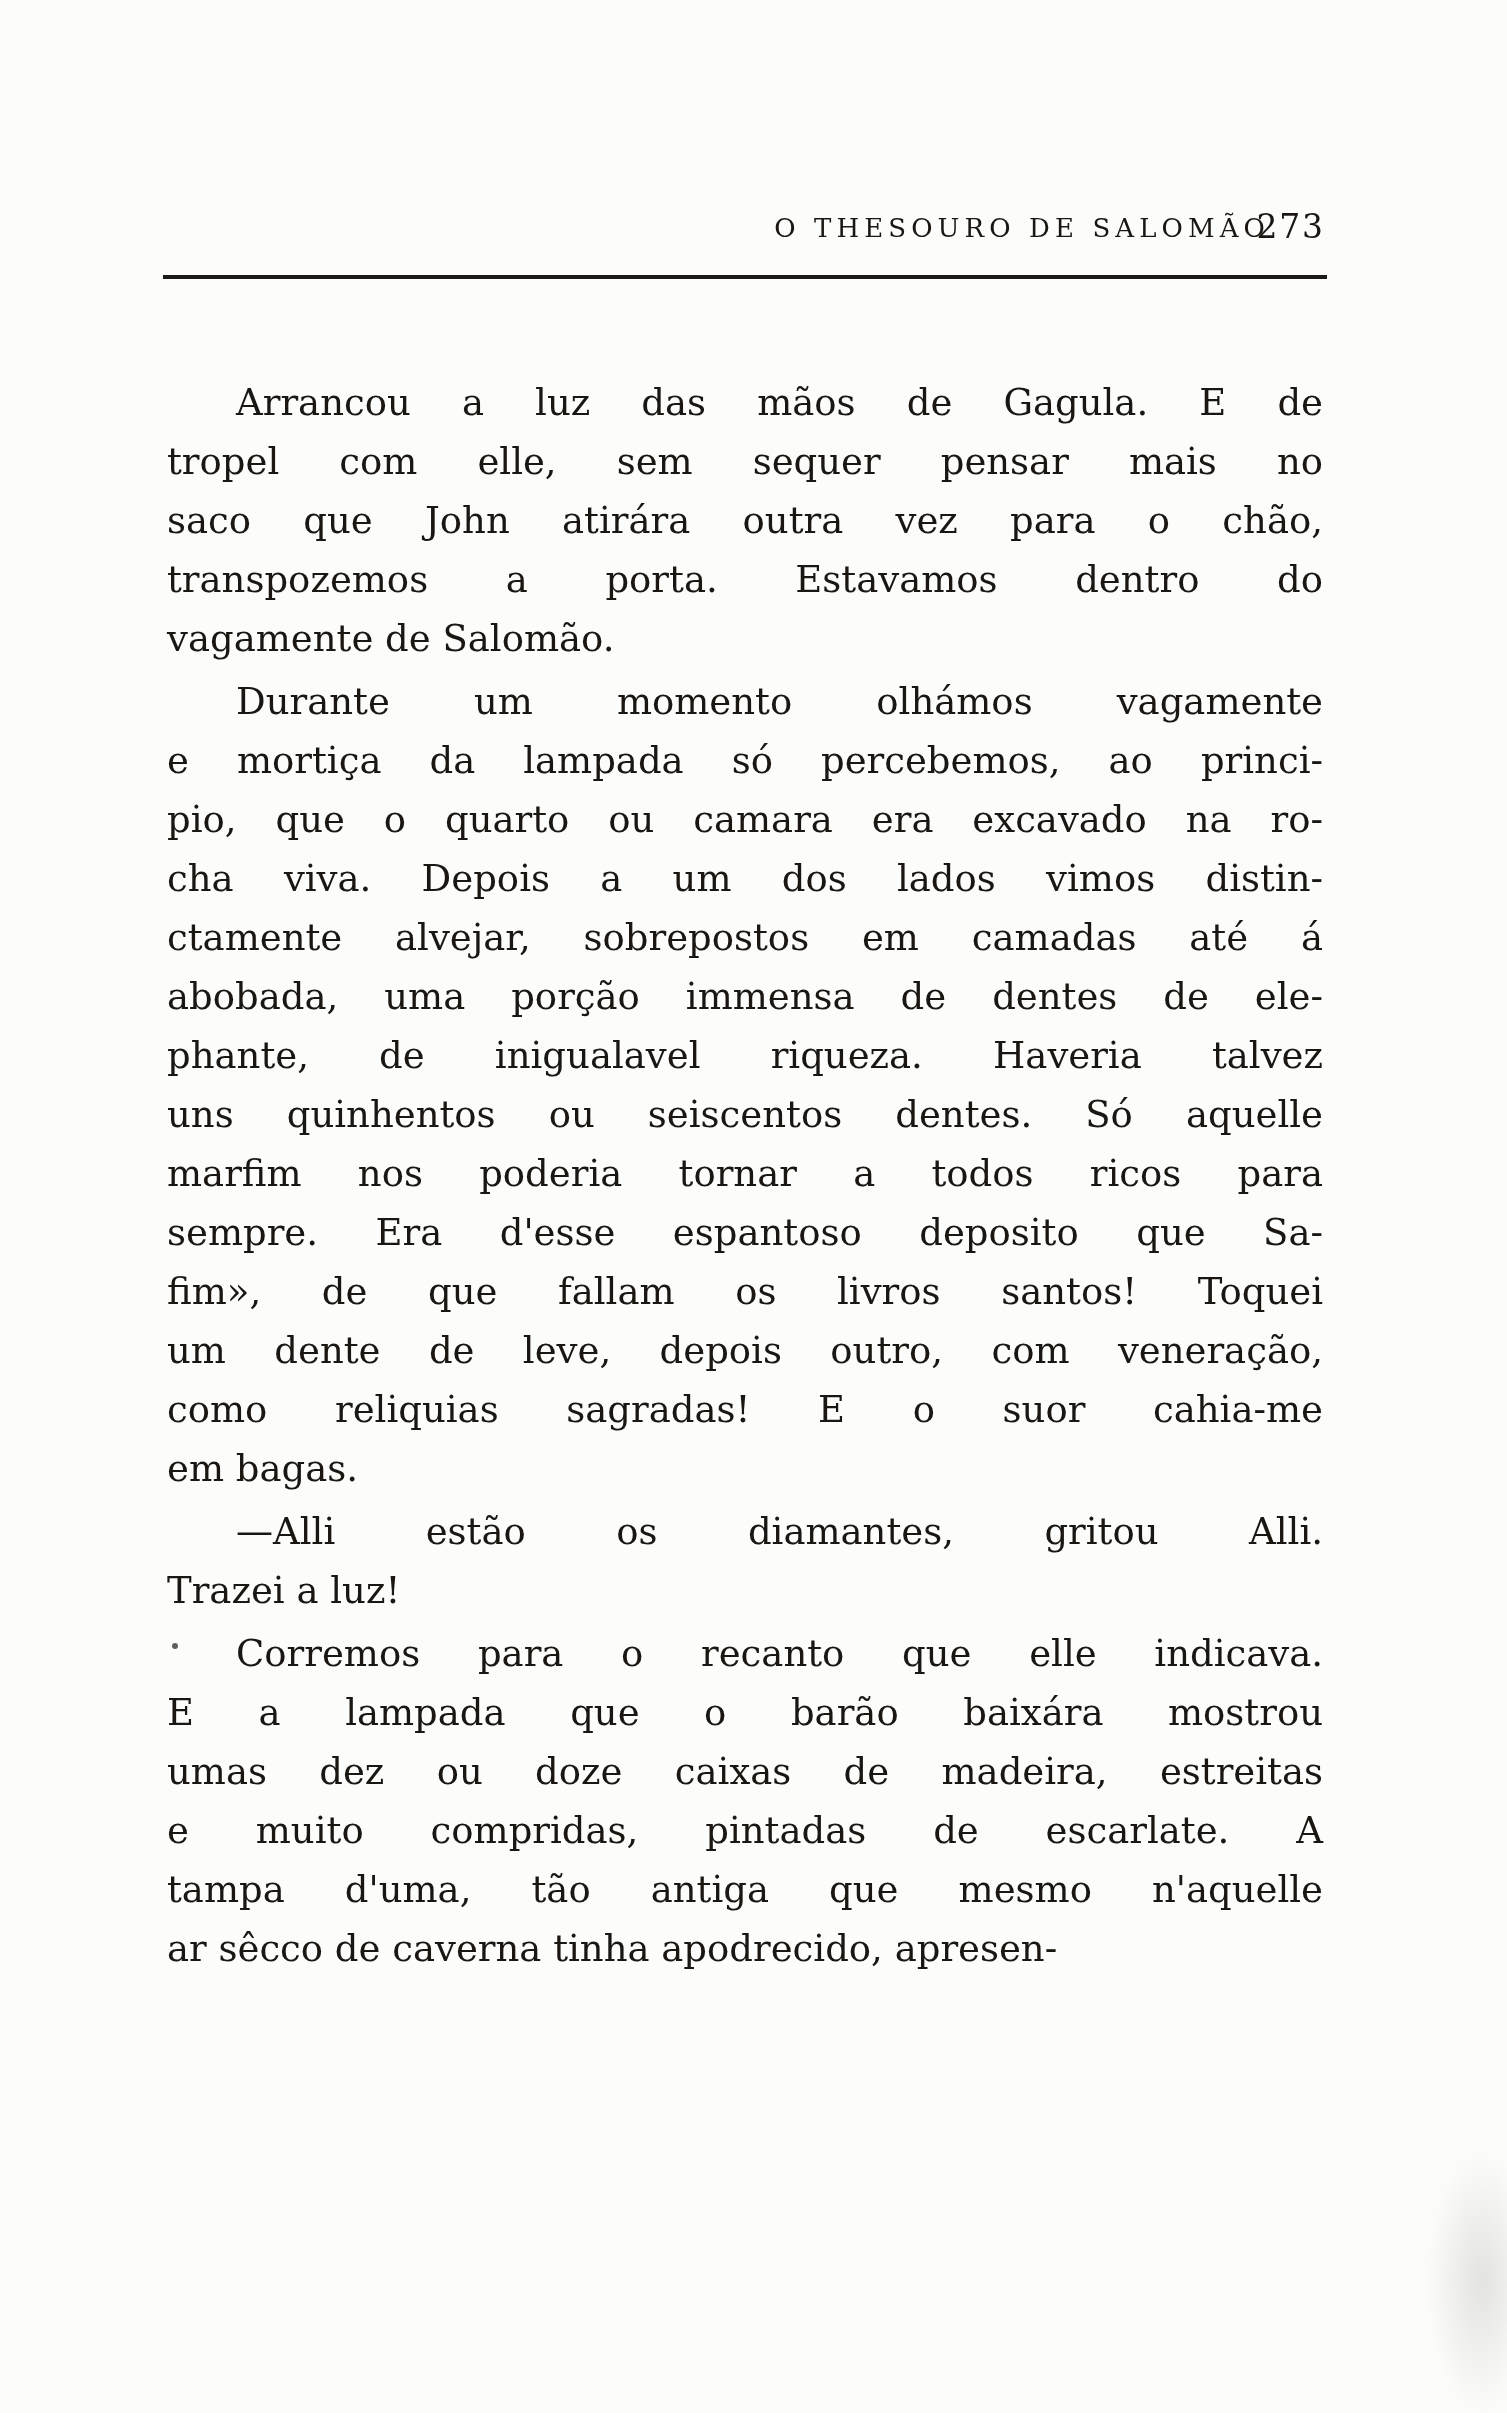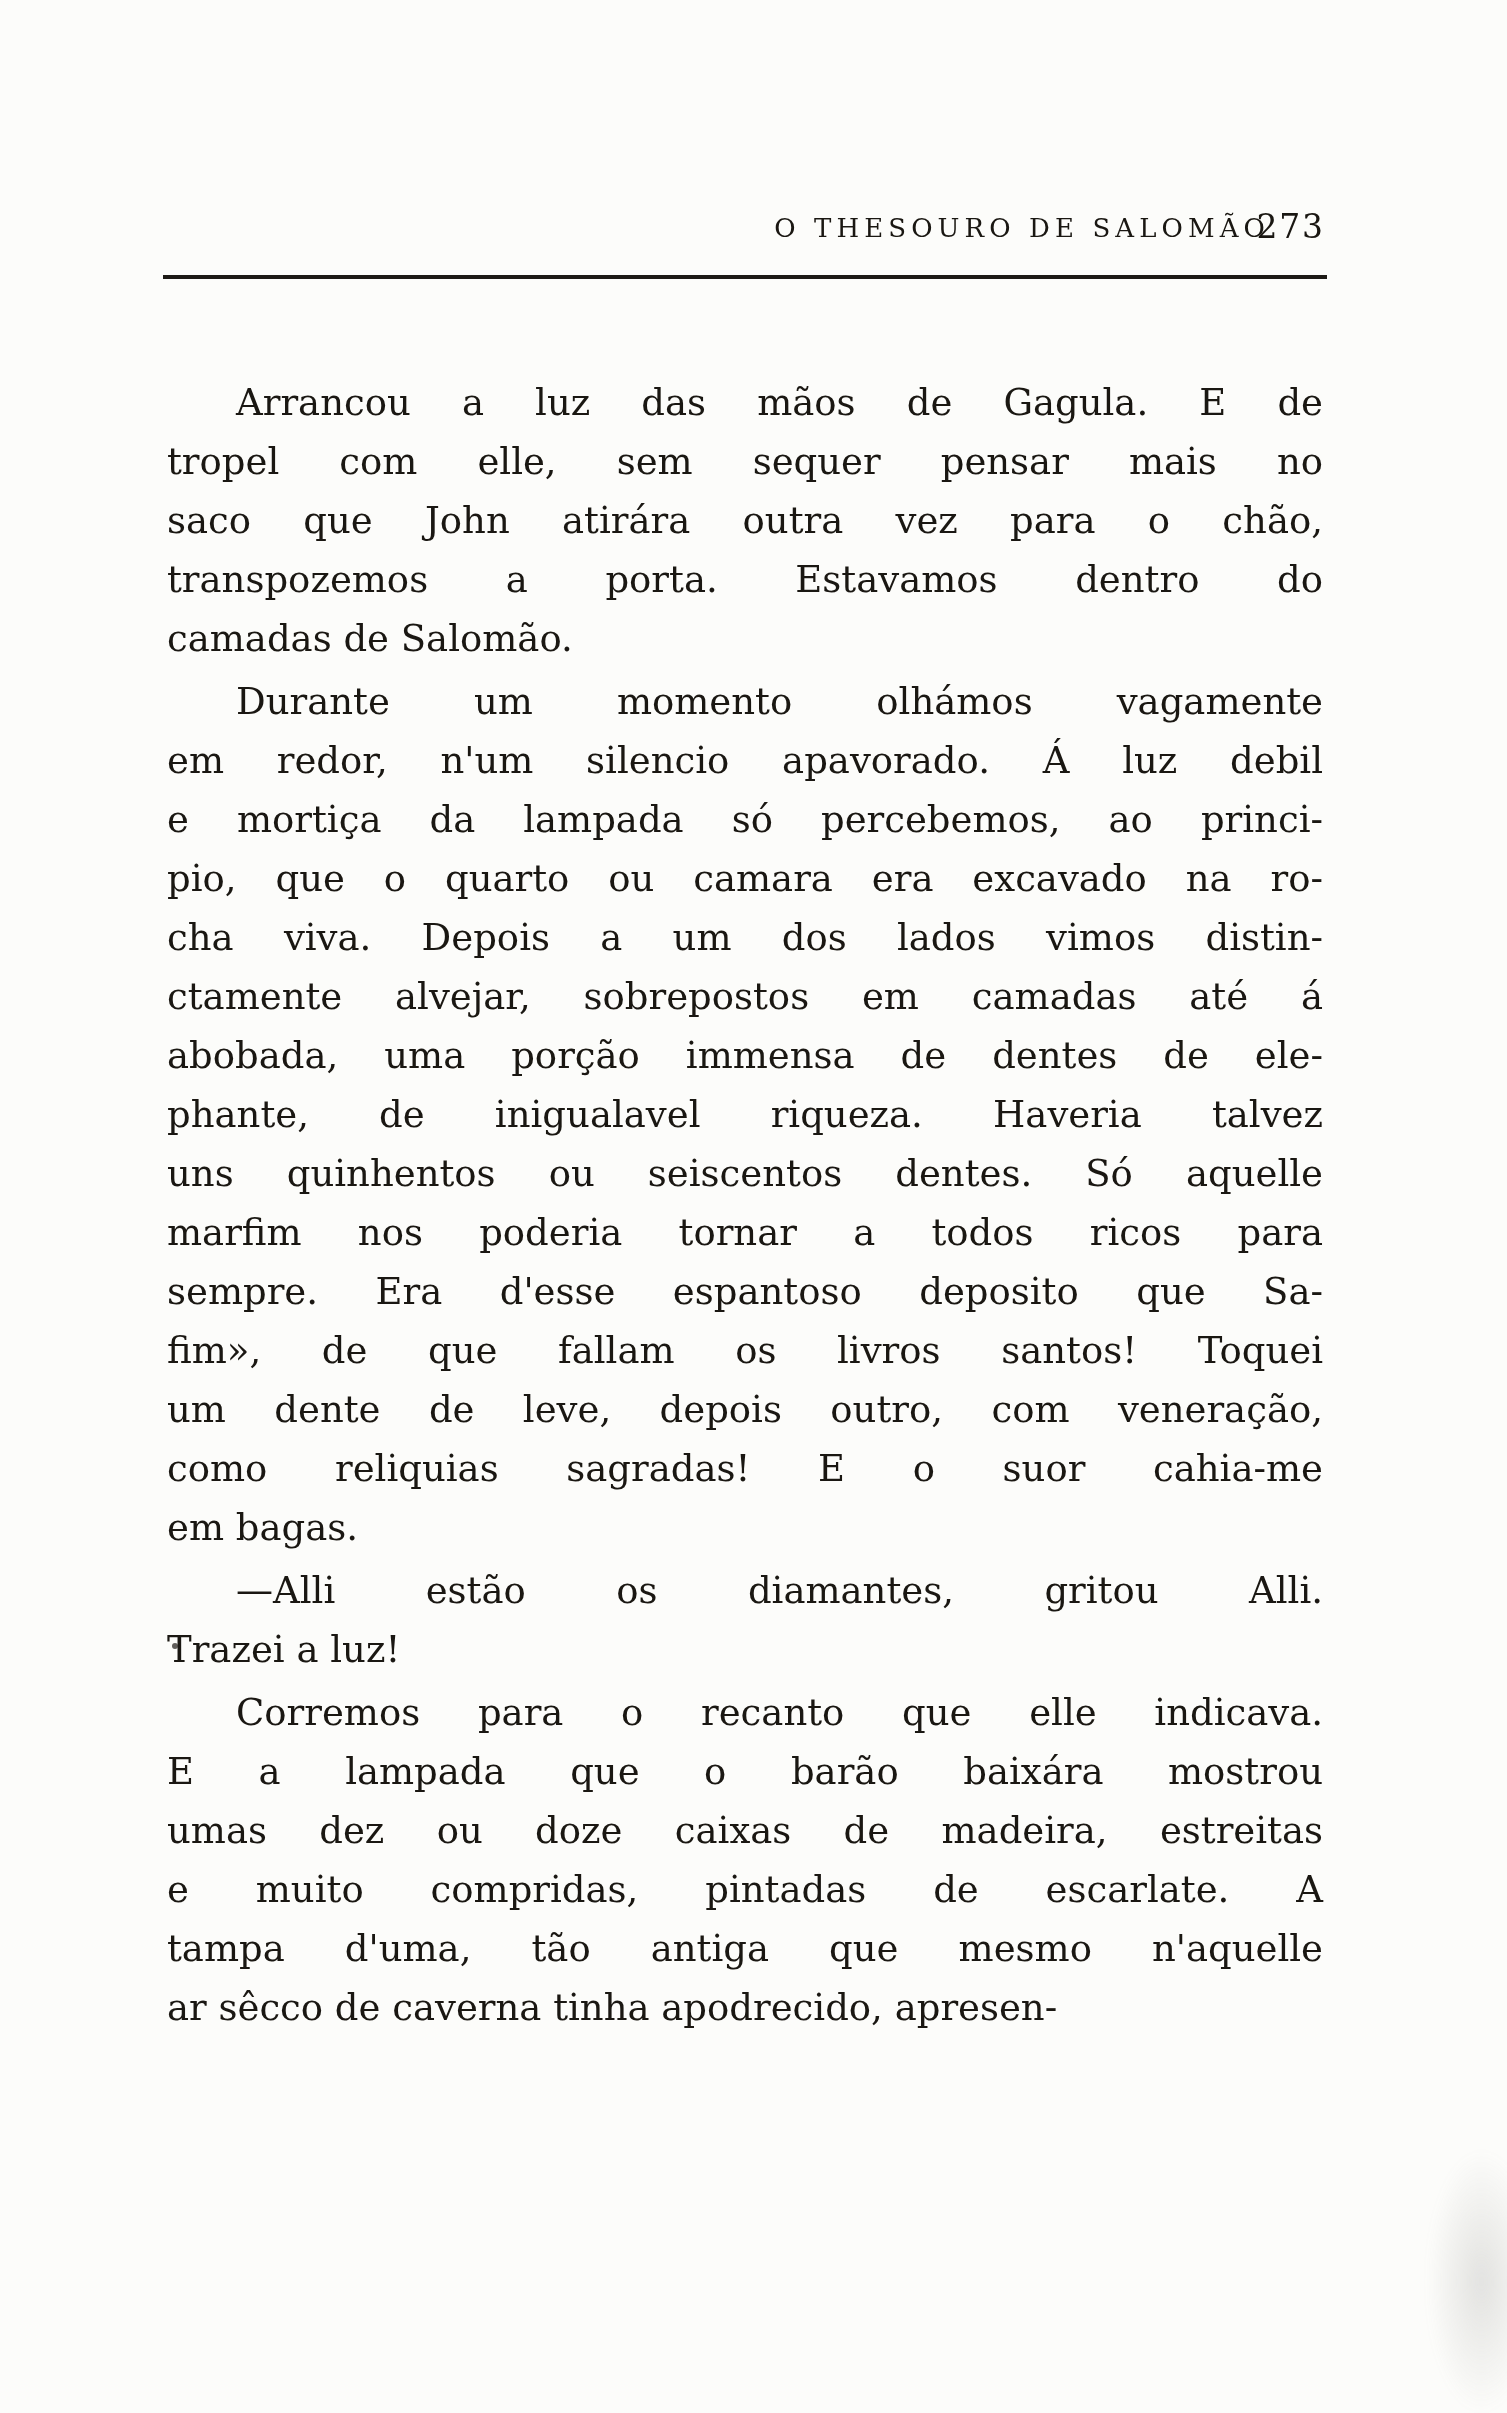--- a/index.html
+++ b/index.html
@@ -77,25 +77,24 @@
       <span class="header-title">O THESOURO DE SALOMÃO</span>
       <span class="header-page">273</span>
     </div>
     <hr class="rule">
     <div class="body-text" id="body-text">
         <div class="paragraph">
           <div class="line first">Arrancou a luz das mãos de Gagula. E de</div>
           <div class="line">tropel com elle, sem sequer pensar mais no</div>
           <div class="line">saco que John atirára outra vez para o chão,</div>
           <div class="line">transpozemos a porta. Estavamos dentro do</div>
-          <div class="line last">camadas de Salomão.</div>
+          <div class="line last">vagamente de Salomão.</div>
         </div>
         <div class="paragraph">
           <div class="line first">Durante um momento olhámos vagamente</div>
-          <div class="line">em redor, n'um silencio apavorado. Á luz debil</div>
           <div class="line">e mortiça da lampada só percebemos, ao princi-</div>
           <div class="line">pio, que o quarto ou camara era excavado na ro-</div>
           <div class="line">cha viva. Depois a um dos lados vimos distin-</div>
           <div class="line">ctamente alvejar, sobrepostos em camadas até á</div>
           <div class="line">abobada, uma porção immensa de dentes de ele-</div>
           <div class="line">phante, de inigualavel riqueza. Haveria talvez</div>
           <div class="line">uns quinhentos ou seiscentos dentes. Só aquelle</div>
           <div class="line">marfim nos poderia tornar a todos ricos para</div>
           <div class="line">sempre. Era d'esse espantoso deposito que Sa-</div>
           <div class="line">fim», de que fallam os livros santos! Toquei</div>

